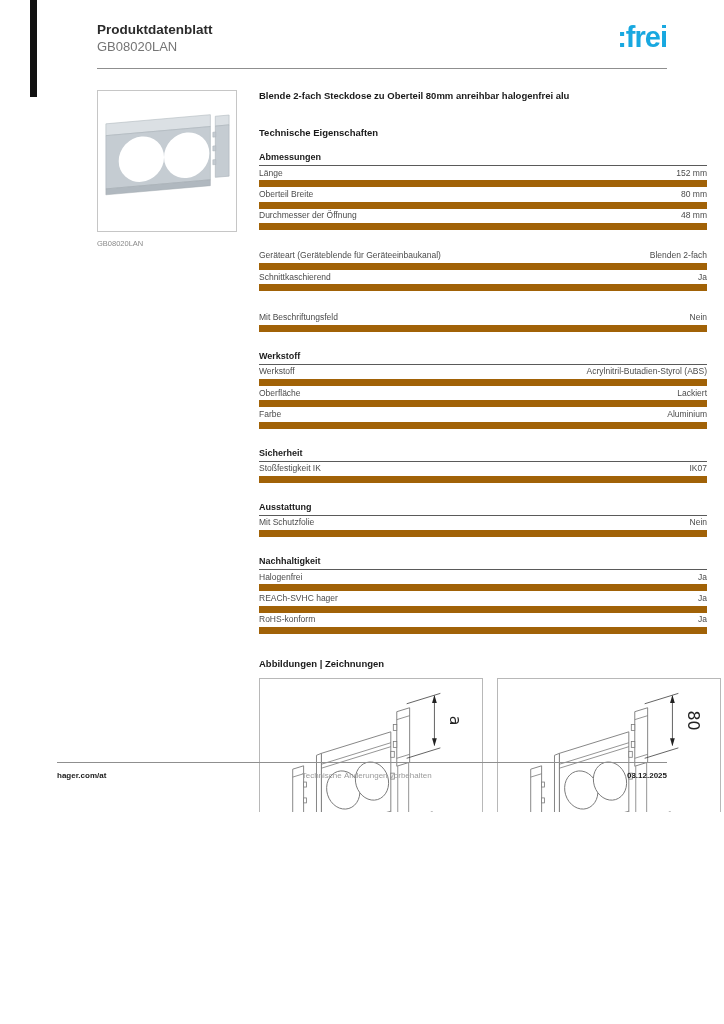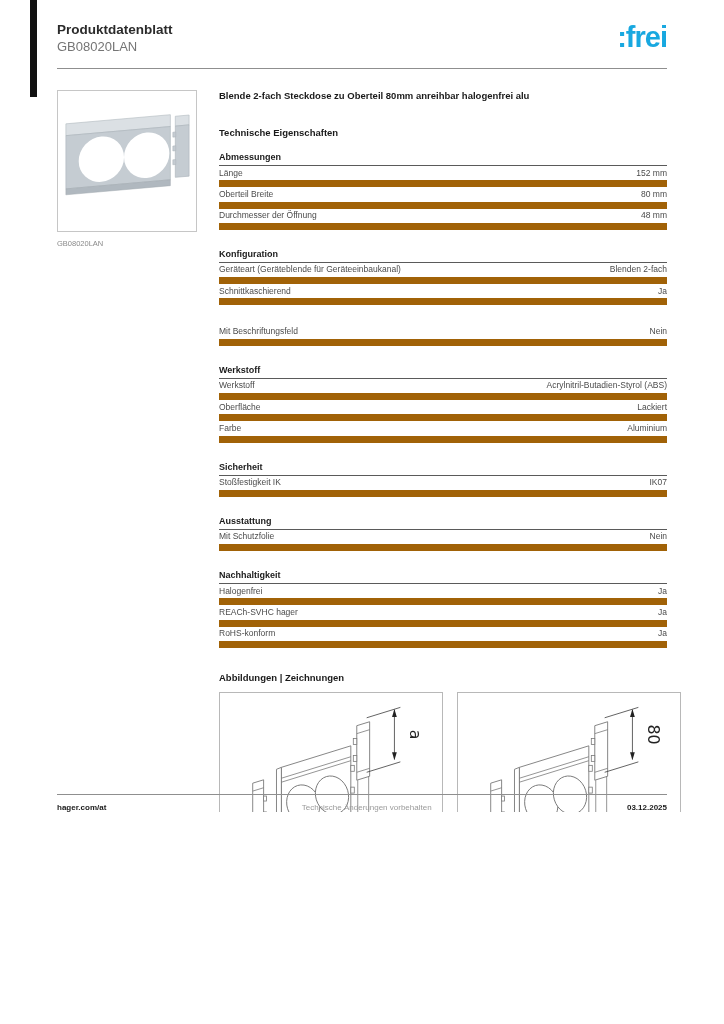--- a/index.html
+++ b/index.html
@@ -1,18 +1,18 @@
 <!DOCTYPE html>
 <html><head>
 <meta charset="utf-8">
 <style>
   * { margin:0; padding:0; box-sizing:border-box; }
   html,body { background:#ffffff; }
   body { font-family:"Liberation Sans", sans-serif; }
-  .page { position:relative; width:724px; height:812px; background:#fff; overflow:hidden; }
+  .page { position:relative; width:724px; height:812px; background:#fff; overflow:hidden;padding-left:40px; }
 
   .edge-mark { position:absolute; left:30px; top:0; width:7px; height:97px; background:#111; }
 
   header { display:flex; justify-content:space-between; align-items:flex-start; padding:21px 57px 0 57px; }
   .title { font-size:13.5px; font-weight:bold; color:#2b2b2b; line-height:17px; }
   .code  { font-size:13px; color:#757575; line-height:17px; }
   .logo  { font-size:29px; font-weight:bold; letter-spacing:-1px; color:#18a8e0; line-height:29px; margin-top:2px; }
   .rule  { border:none; border-top:1px solid #8f8f8f; margin:13px 57px 0 57px; }
 
   .content { display:flex; padding:21px 0 0 57px; }
@@ -37,21 +37,21 @@
   .drawings-row { display:flex; gap:14px; margin-top:9px; width:462px; }
   .drawing-box { width:224px; height:222px; border:1px solid #b8b8b8; background:#fff; flex:0 0 auto; }
   .drawing-box svg { display:block; width:100%; height:100%; }
 
   .part  { fill:#ffffff; stroke:#787878; stroke-width:0.9; }
   .pline { stroke:#787878; stroke-width:0.8; fill:none; }
   .clip  { fill:#ffffff; stroke:#787878; stroke-width:0.8; }
   .dline { stroke:#3a3a3a; stroke-width:0.8; fill:none; }
   .dtext { font-family:"DejaVu Sans", sans-serif; font-size:16px; fill:#222; }
 
-  footer { position:absolute; left:57px; right:57px; bottom:0; border-top:1px solid #8f8f8f; padding-top:8px; }
+  footer { position:absolute; left:57px; right:57px; bottom:32px; border-top:1px solid #8f8f8f; padding-top:8px; }
   .footer-row { display:flex; justify-content:space-between; align-items:baseline; font-size:8px; }
   .f-site { font-weight:bold; color:#1a1a1a; }
   .f-note { color:#9a9a9a; }
   .f-date { font-weight:bold; color:#1a1a1a; }
 </style>
 </head>
 <body>
 
 <div class="page">
 
@@ -102,21 +102,20 @@
             <div class="spec-row">
               <span class="lbl">Oberteil Breite</span>
               <span class="val">80 mm</span>
             </div>
             <div class="spec-row">
               <span class="lbl">Durchmesser der Öffnung</span>
               <span class="val">48 mm</span>
             </div>
           </section>
           <section class="spec-section">
-            <h3 class="sec-title">Konfiguration</h3>
             <div class="spec-row">
               <span class="lbl">Geräteart (Geräteblende für Geräteeinbaukanal)</span>
               <span class="val">Blenden 2-fach</span>
             </div>
             <div class="spec-row">
               <span class="lbl">Schnittkaschierend</span>
               <span class="val">Ja</span>
             </div>
           </section>
           <section class="spec-section">

